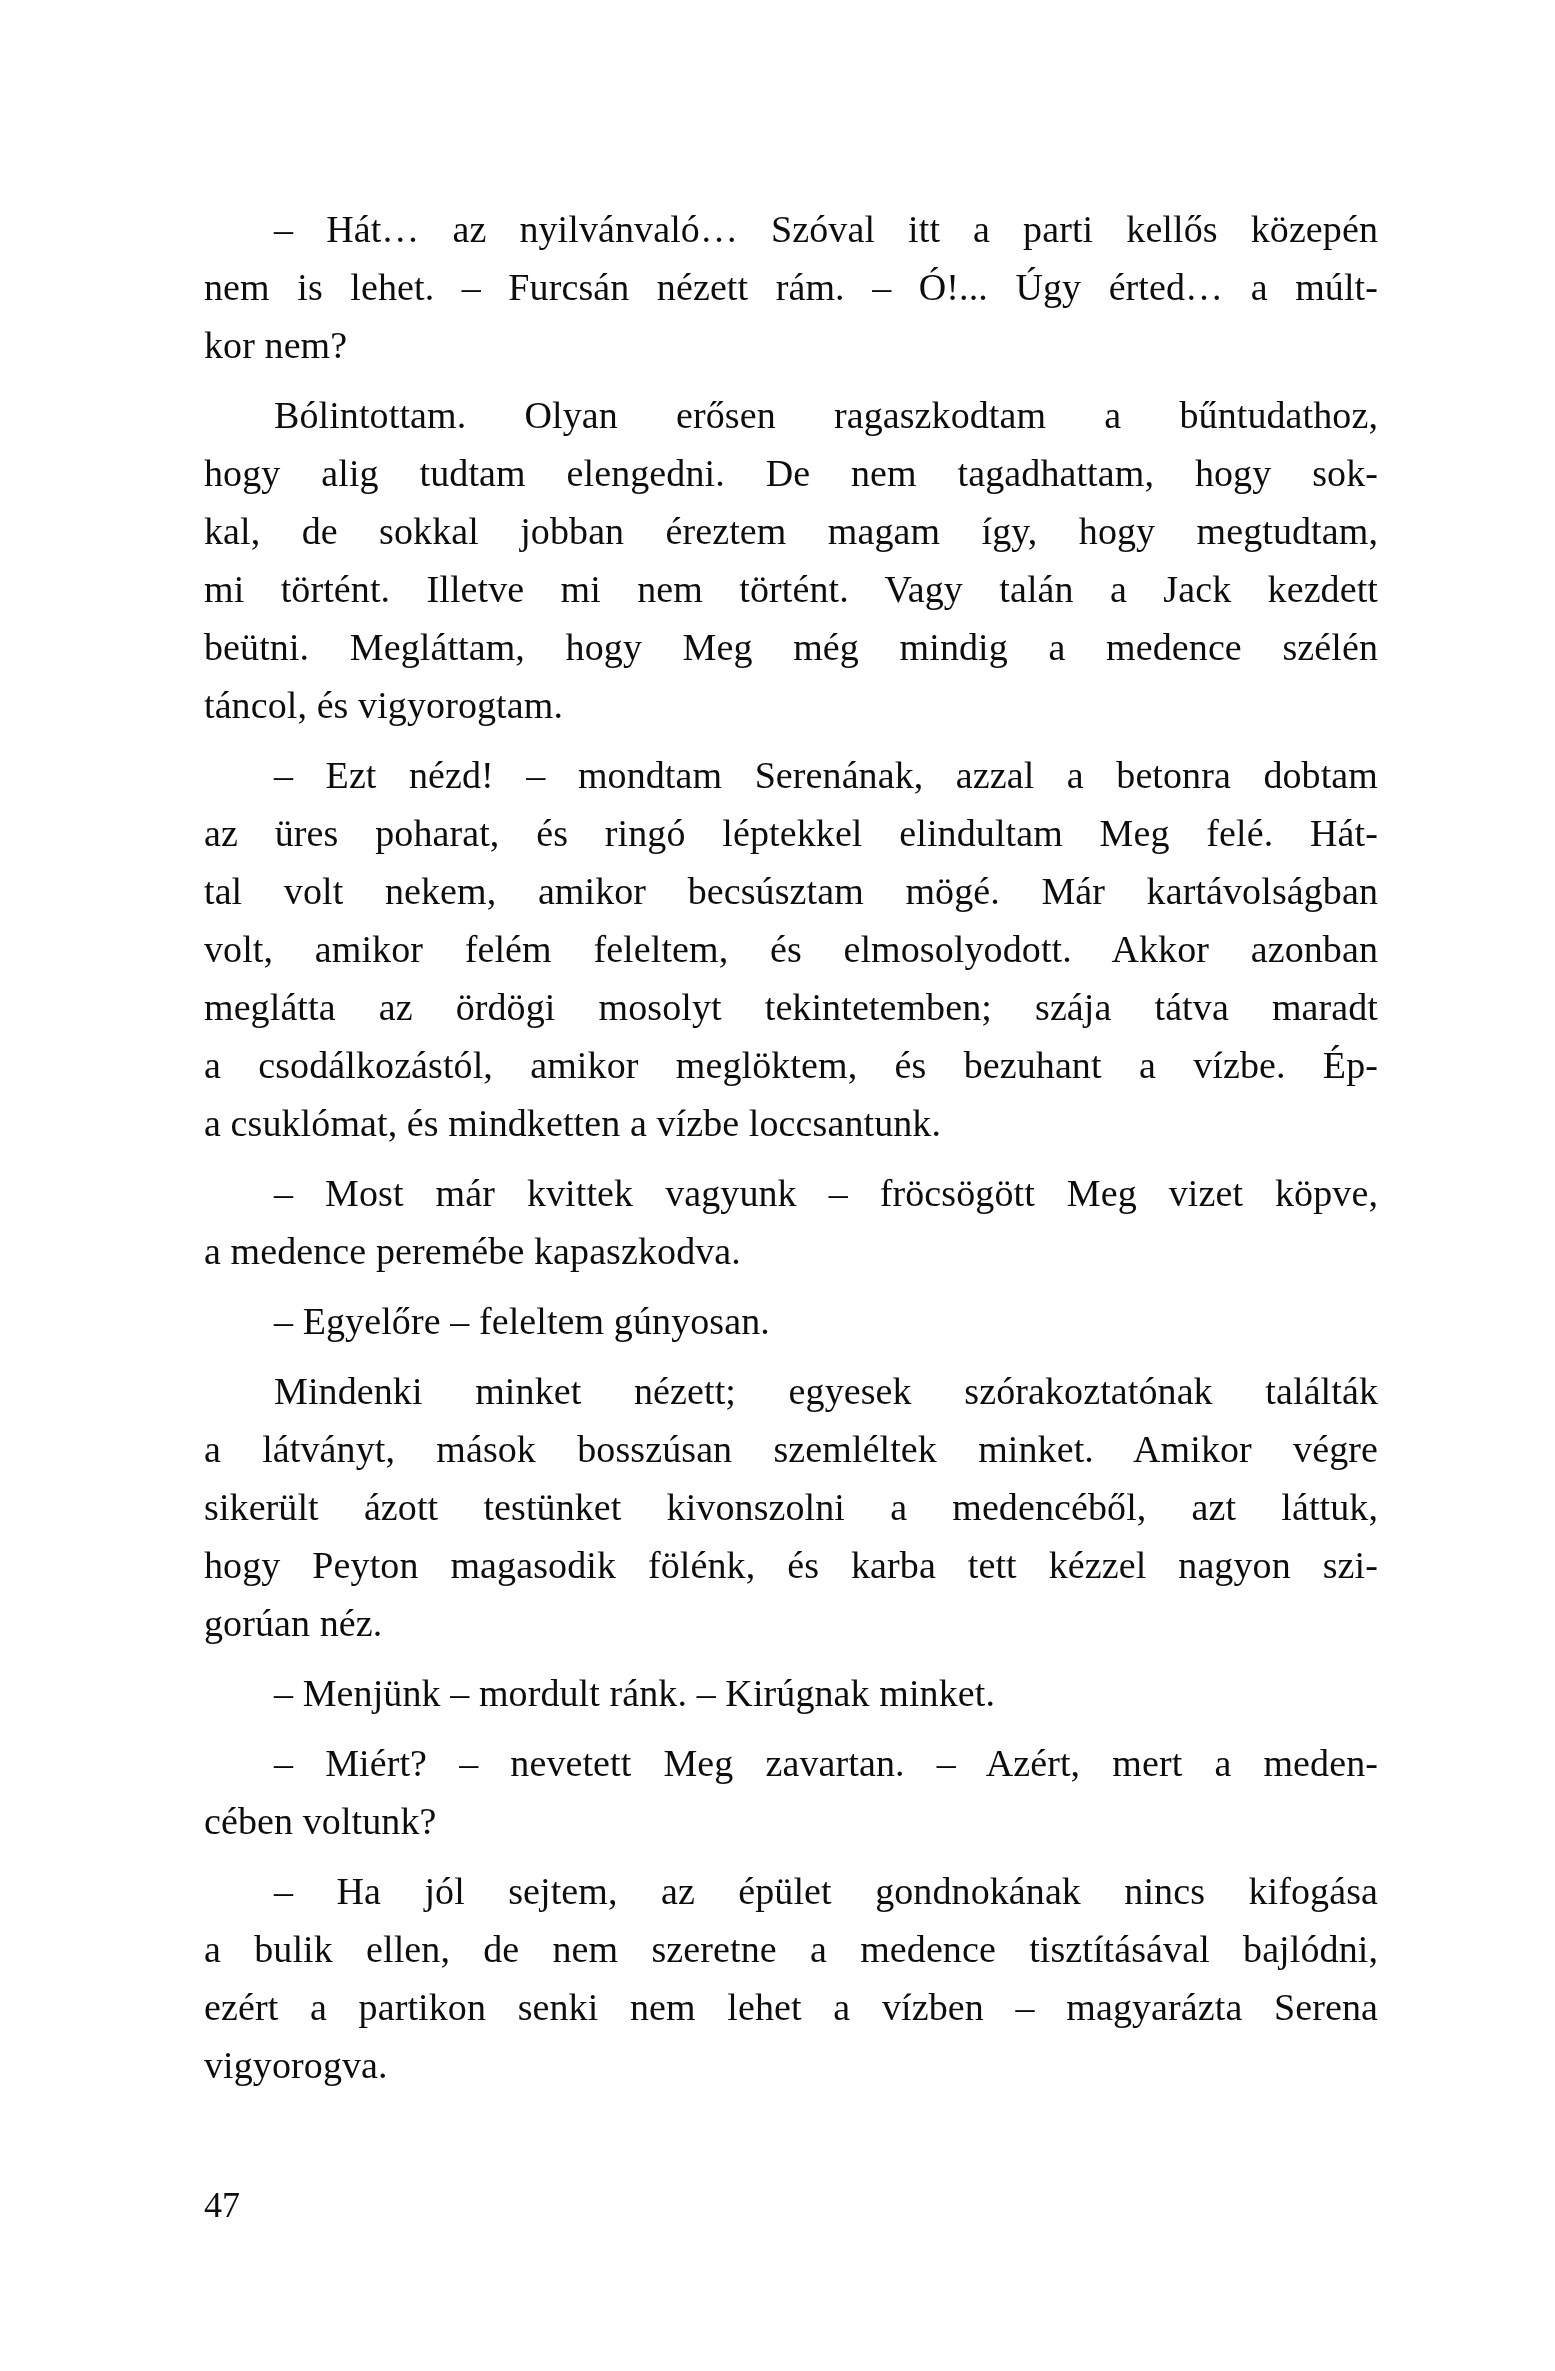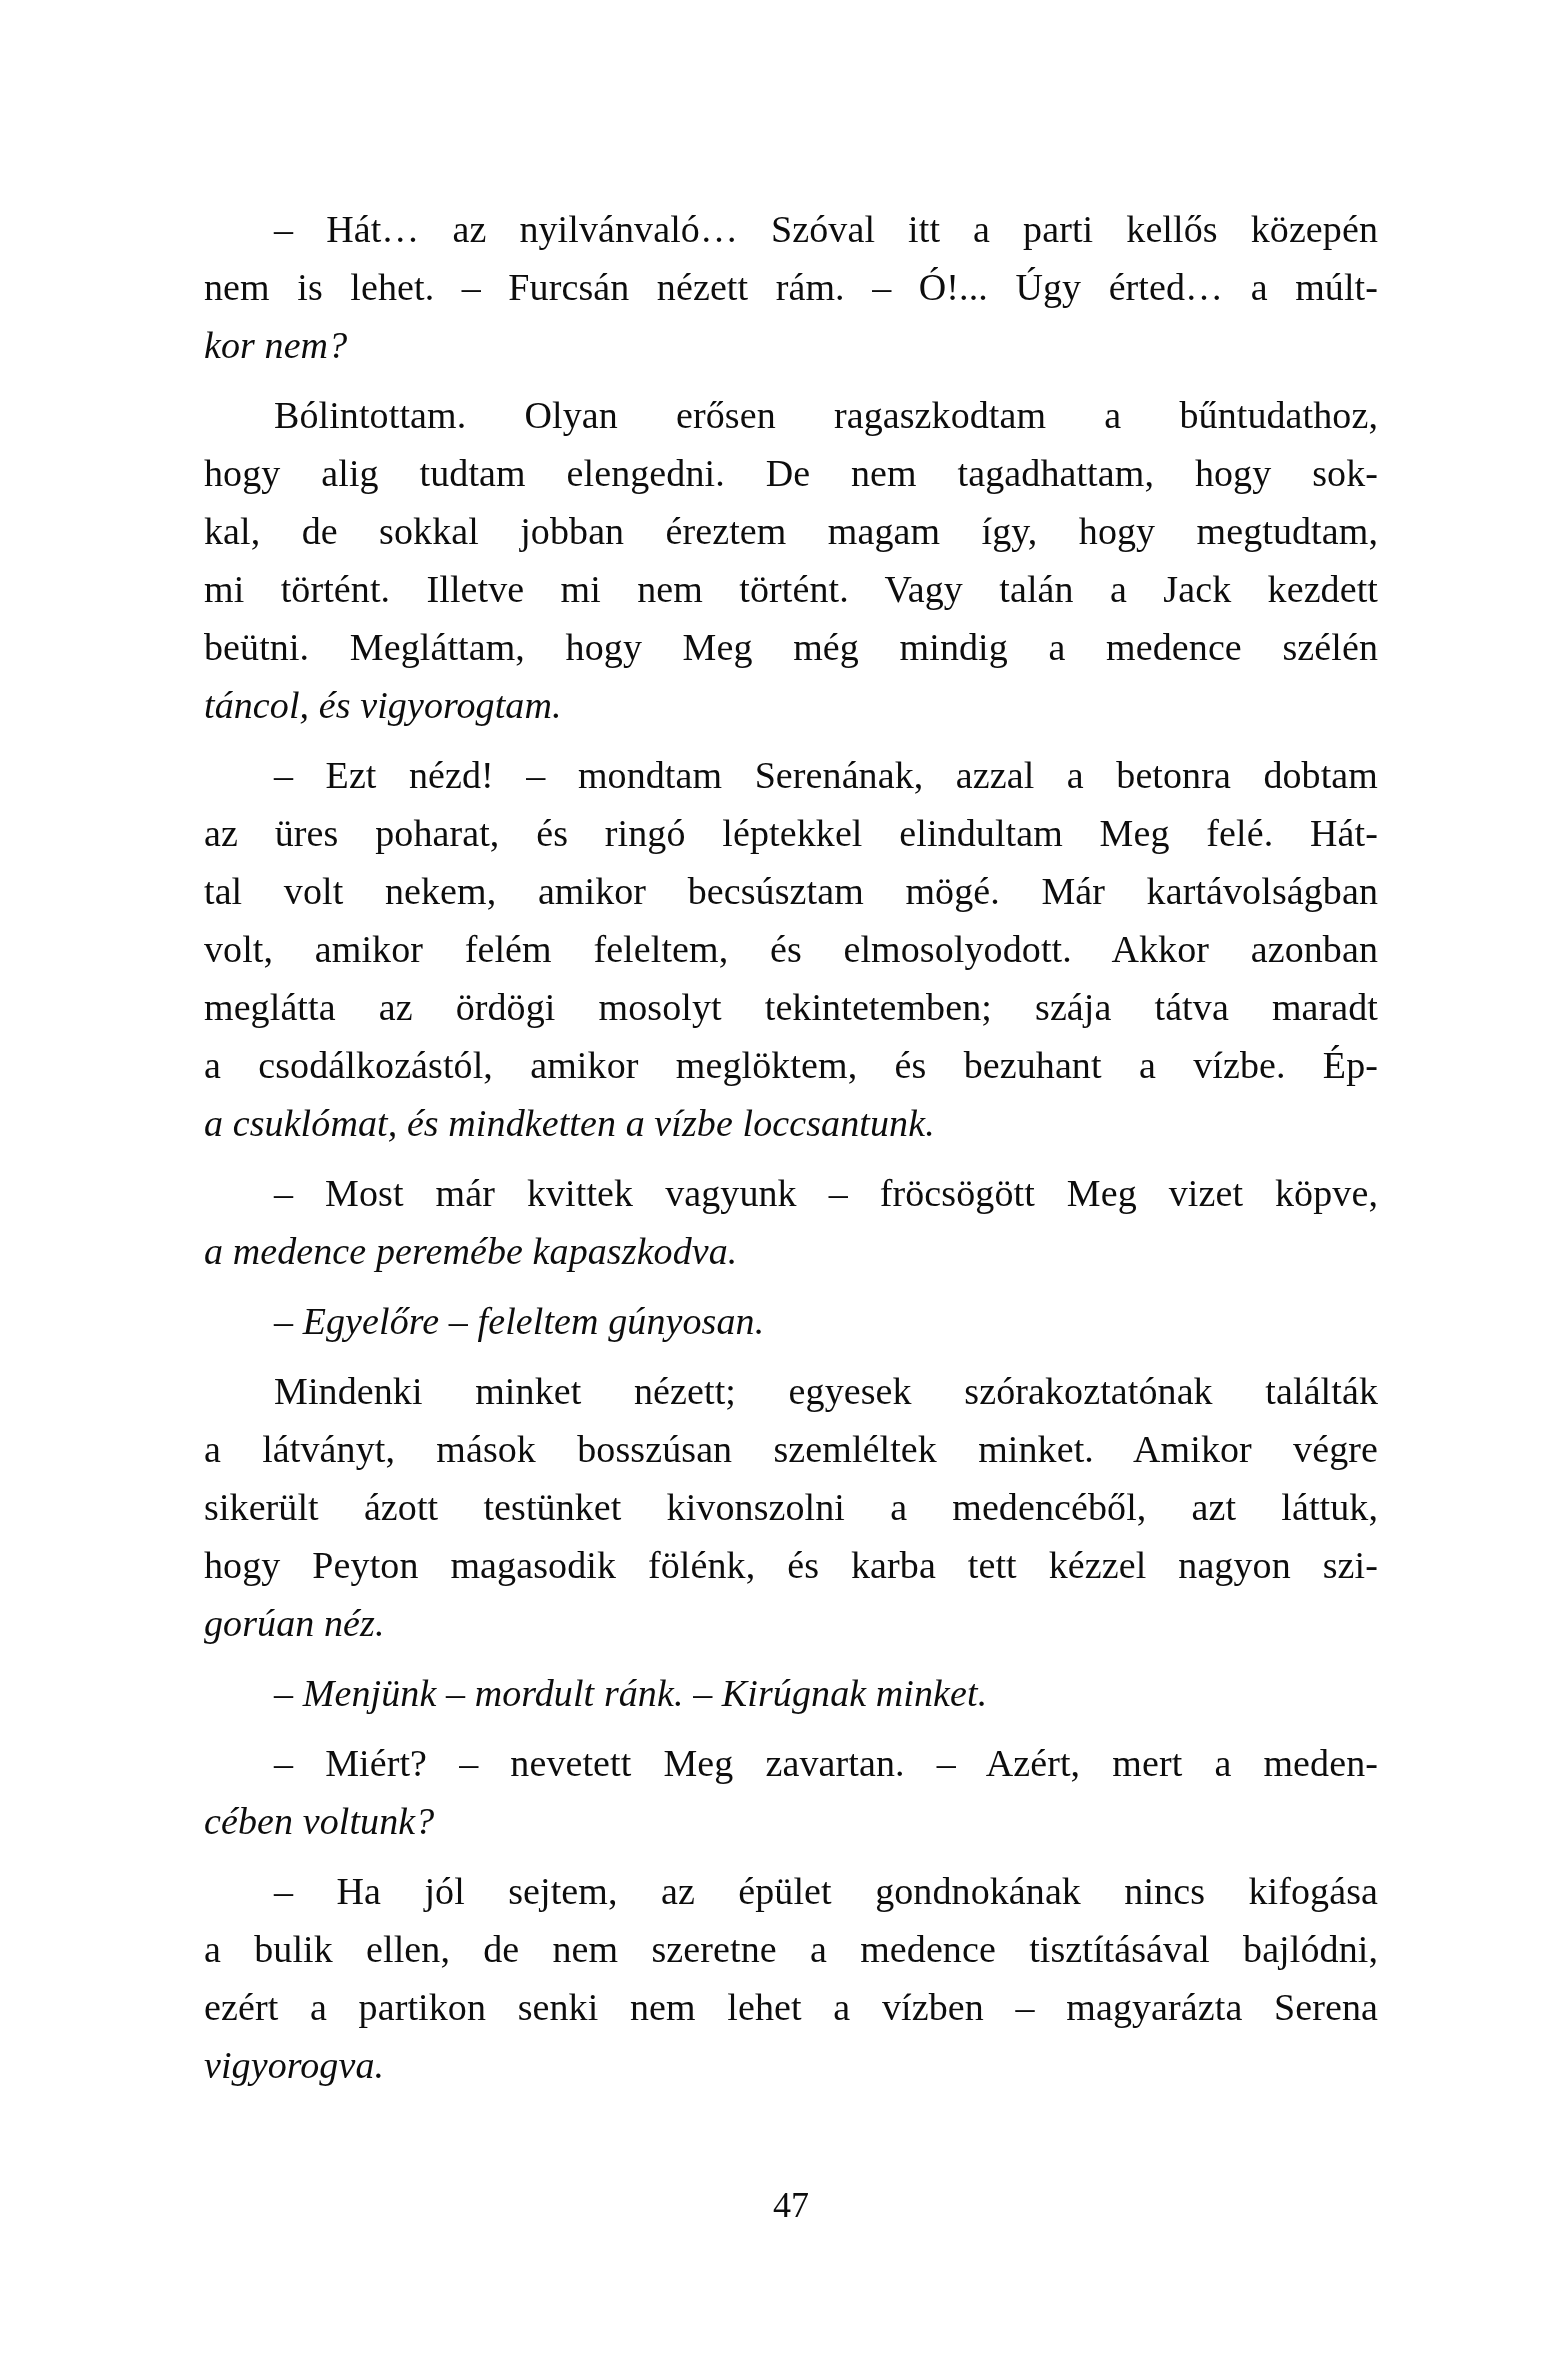--- a/index.html
+++ b/index.html
@@ -31,32 +31,30 @@
   }
   .line {
     text-align: justify;
     text-align-last: justify;
     overflow: hidden;
     white-space: normal;
   }
   .line.last {
     text-align: left;
     text-align-last: left;
-    font-style: italic;
   }
   .line.indent {
     padding-left: 70px;
     margin-top: 12px;
   }
   .page-number {
     position: absolute;
     left: 204px;
     top: 2181px;
     width: 1174px;
-    text-align: center;
     font-size: 36px;
     line-height: 48px;
     color: #0d0d0d;
   }
 </style>
 </head>
 <body>
 
 <div class="page">
 

